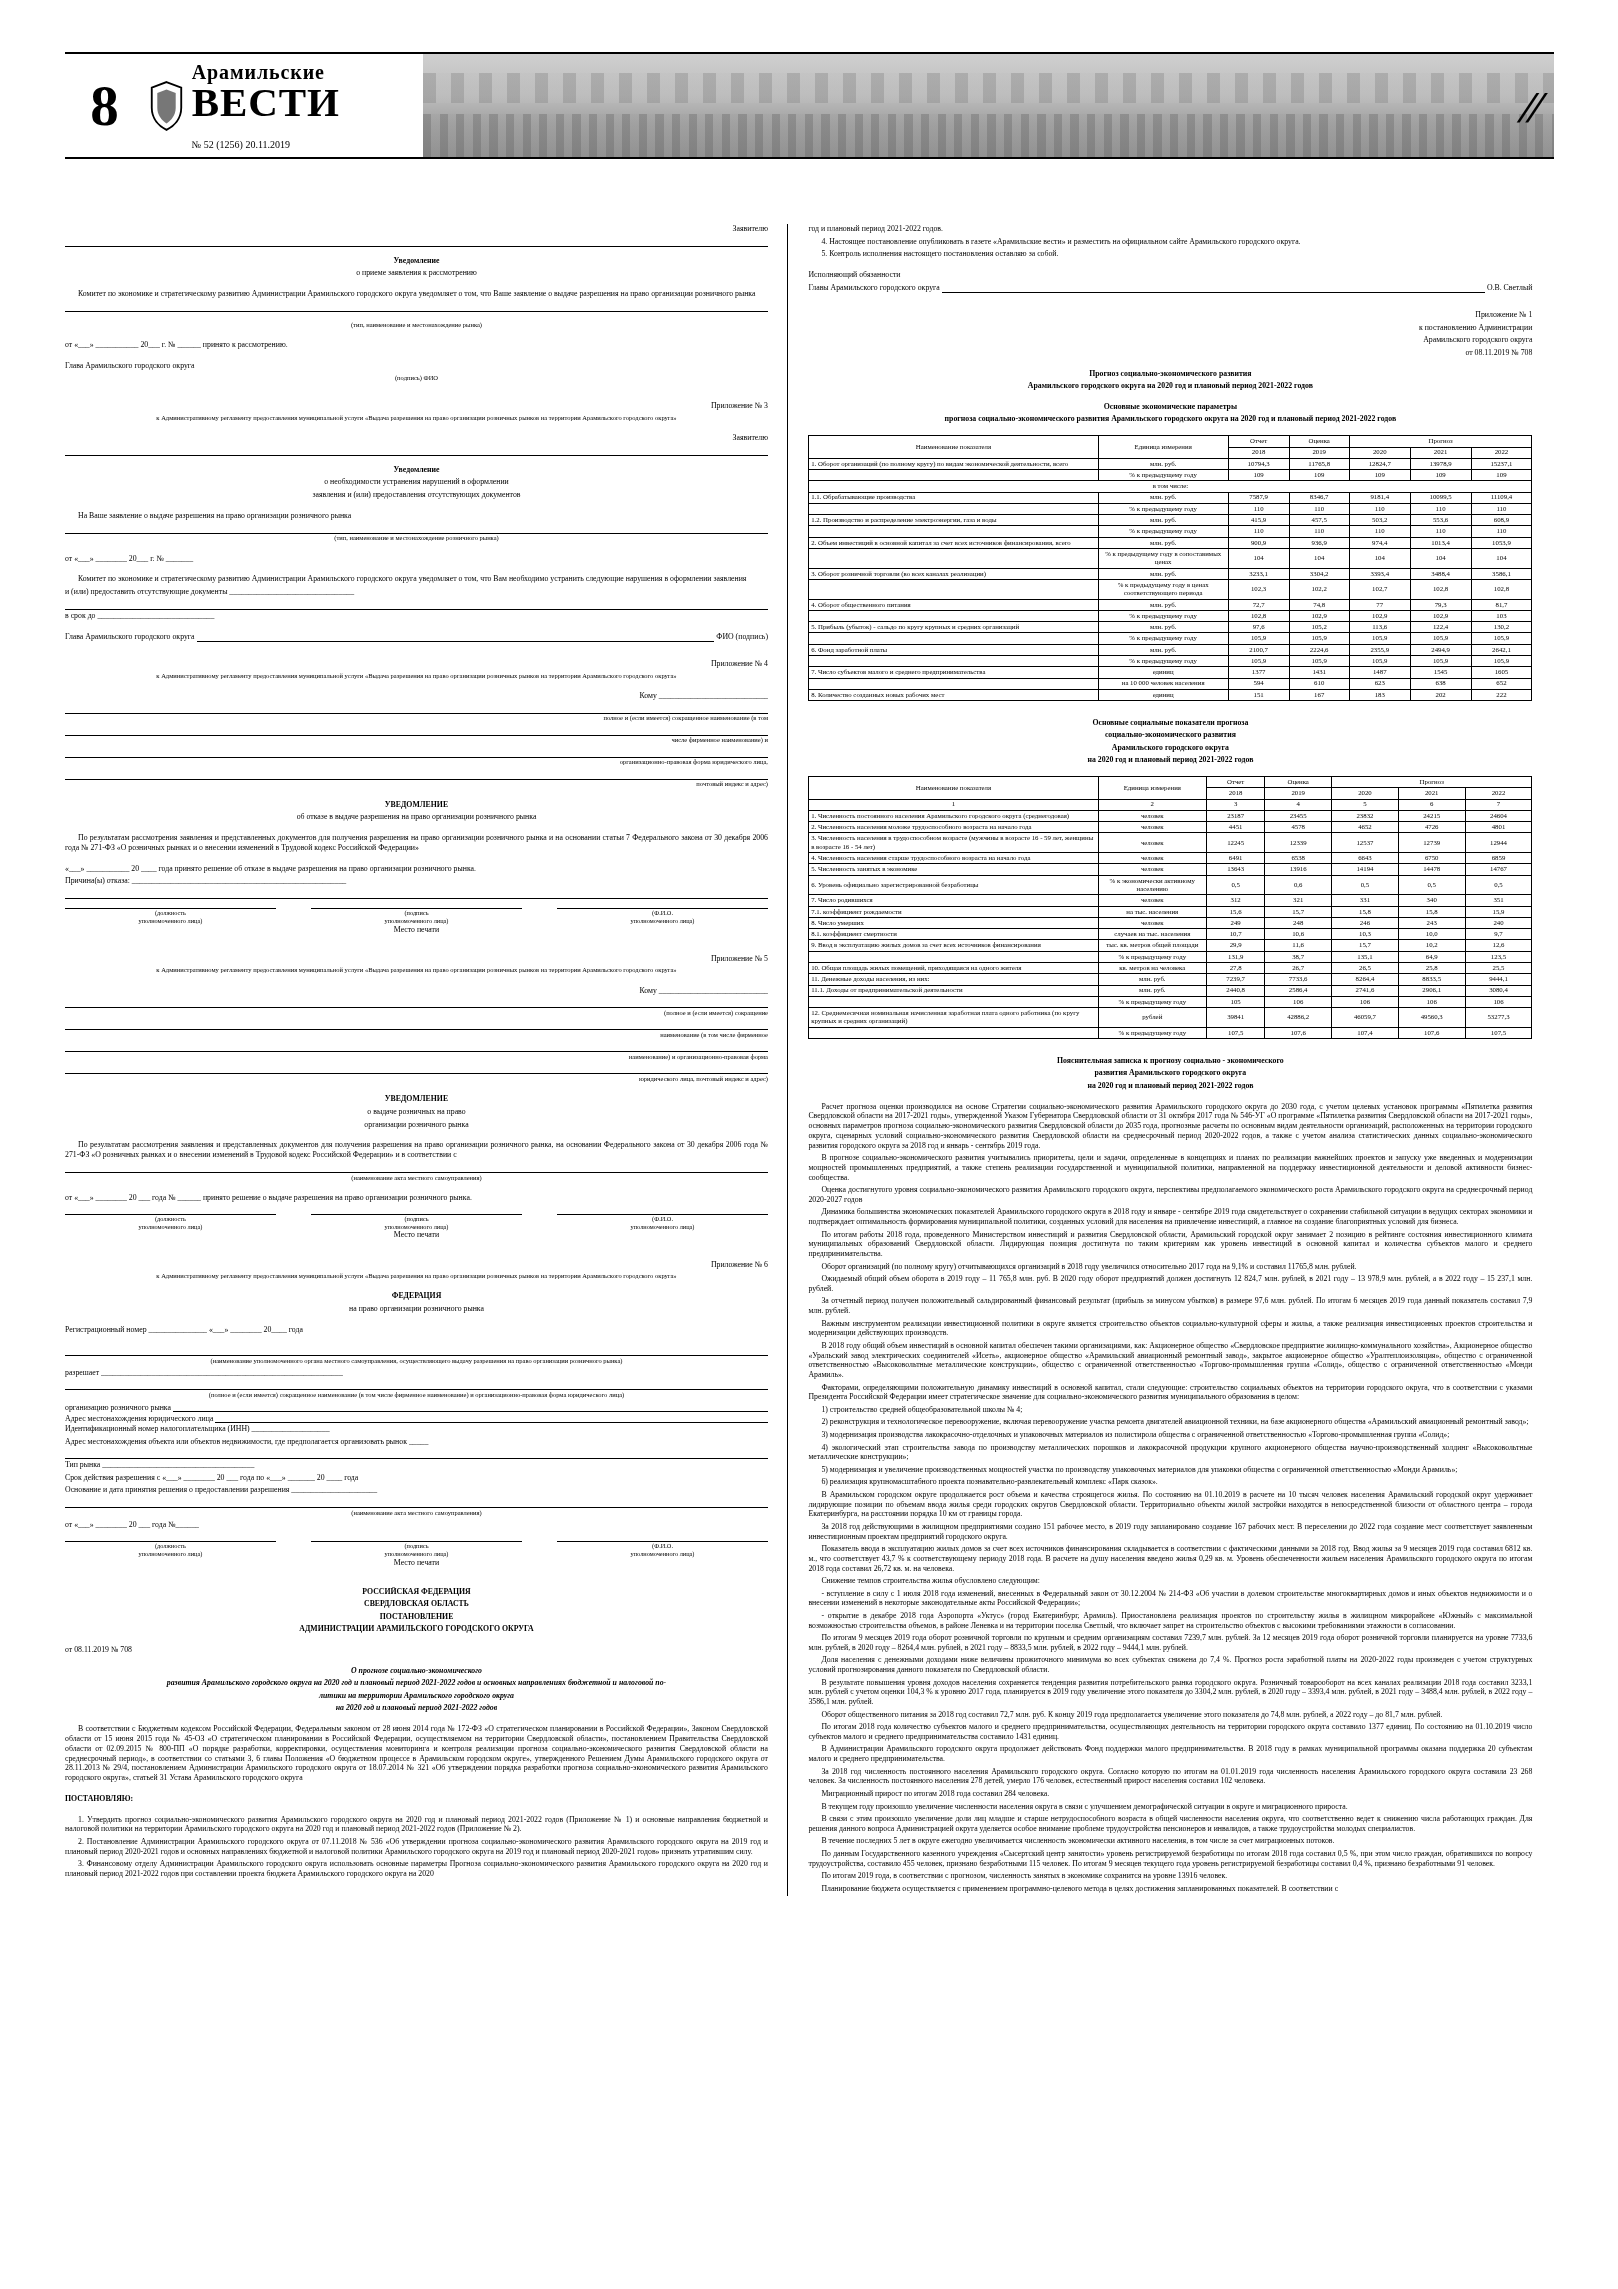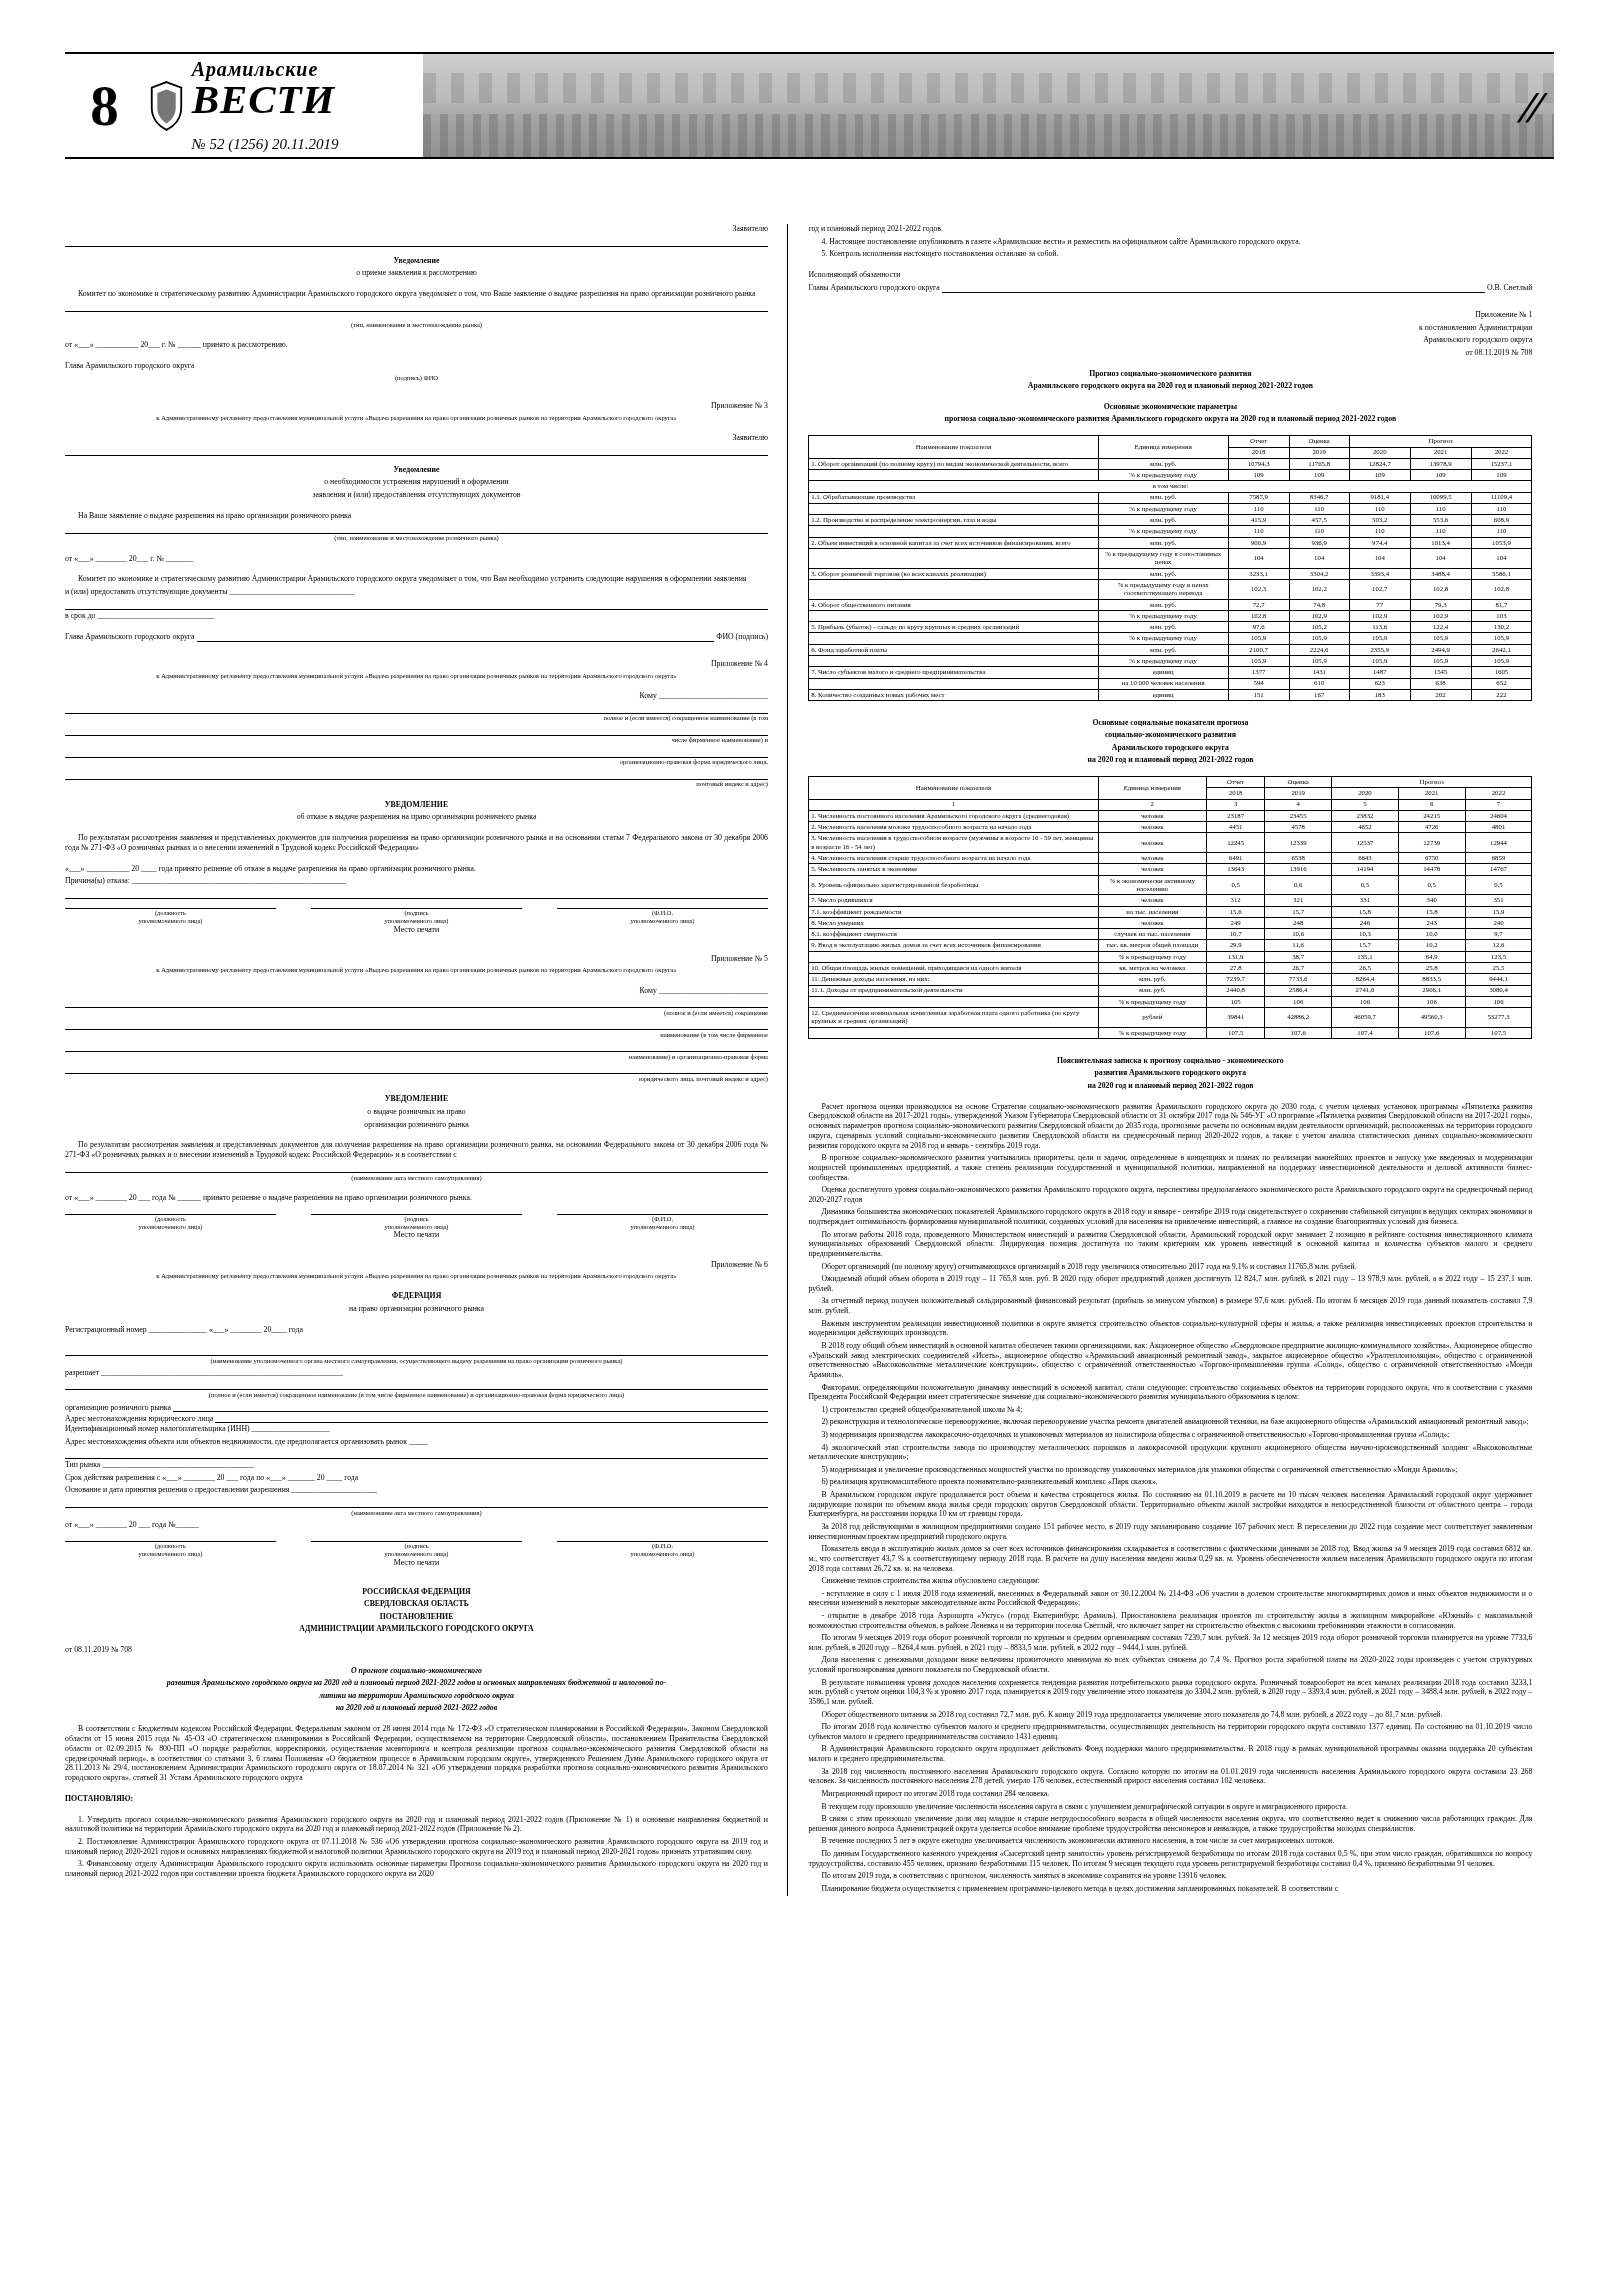--- a/index.html
+++ b/index.html
@@ -3,24 +3,24 @@
 <meta charset="utf-8">
 <style>
   html,body{margin:0;padding:0;background:#ffffff;}
   body{width:1619px;height:2290px;font-family:"Liberation Serif",serif;color:#000;}
   .page{position:relative;width:1619px;height:2290px;padding:0;box-sizing:border-box;}
 
   
   .masthead{position:relative;margin:52px 65px 0 65px;height:103px;border-top:2.8px solid #000;border-bottom:2.8px solid #000;display:flex;align-items:stretch;}
   .mh-num{width:79px;display:flex;align-items:center;justify-content:center;font-family:"Liberation Serif",serif;font-size:57px;font-weight:bold;}
   .mh-logo{width:44px;display:flex;align-items:center;justify-content:center;}
-  .mh-title{display:flex;flex-direction:column;justify-content:center;padding-left:3.7px;width:231px;font-style:italic;}
+  .mh-title{display:flex;flex-direction:column;justify-content:center;padding-left:3.7px;width:231px;}
   .mh-title .l1{font-size:20px;font-weight:bold;letter-spacing:0.9px;line-height:1;}
   .mh-title .l2{font-size:41px;font-weight:bold;letter-spacing:0.9px;line-height:1;}
-  .mh-title .l3{font-size:15px;margin-top:16px;}
+  .mh-title .l3{font-size:10px;margin-top:16px;}
   .mh-photo{flex:1;background:linear-gradient(180deg,#cfcfcf 0%,#bdbdbd 40%,#9f9f9f 70%,#8a8a8a 100%);position:relative;overflow:hidden;}
   .mh-photo:after{content:"";position:absolute;left:0;right:0;bottom:0;height:42%;background:
      repeating-linear-gradient(90deg, rgba(120,120,120,.55) 0 8.3px, rgba(160,160,160,.35) 8.3px 16.6px);}
   .mh-photo:before{content:"";position:absolute;left:0;right:0;top:18%;height:30%;background:
      repeating-linear-gradient(90deg, rgba(140,140,140,.45) 0 13px, rgba(190,190,190,.3) 13px 28px);}
   .mh-official{position:absolute;right:78px;top:24px;font-size:50px;font-weight:bold;font-family:"Liberation Serif",serif;}
   .mh-slashes{position:absolute;right:14.8px;top:28px;font-size:44px;font-weight:bold;transform:skewX(-18deg);letter-spacing:-3.7px;}
 
   
   .cols{position:absolute;top:172px;left:65px;right:65px;display:flex;gap:20px;}

